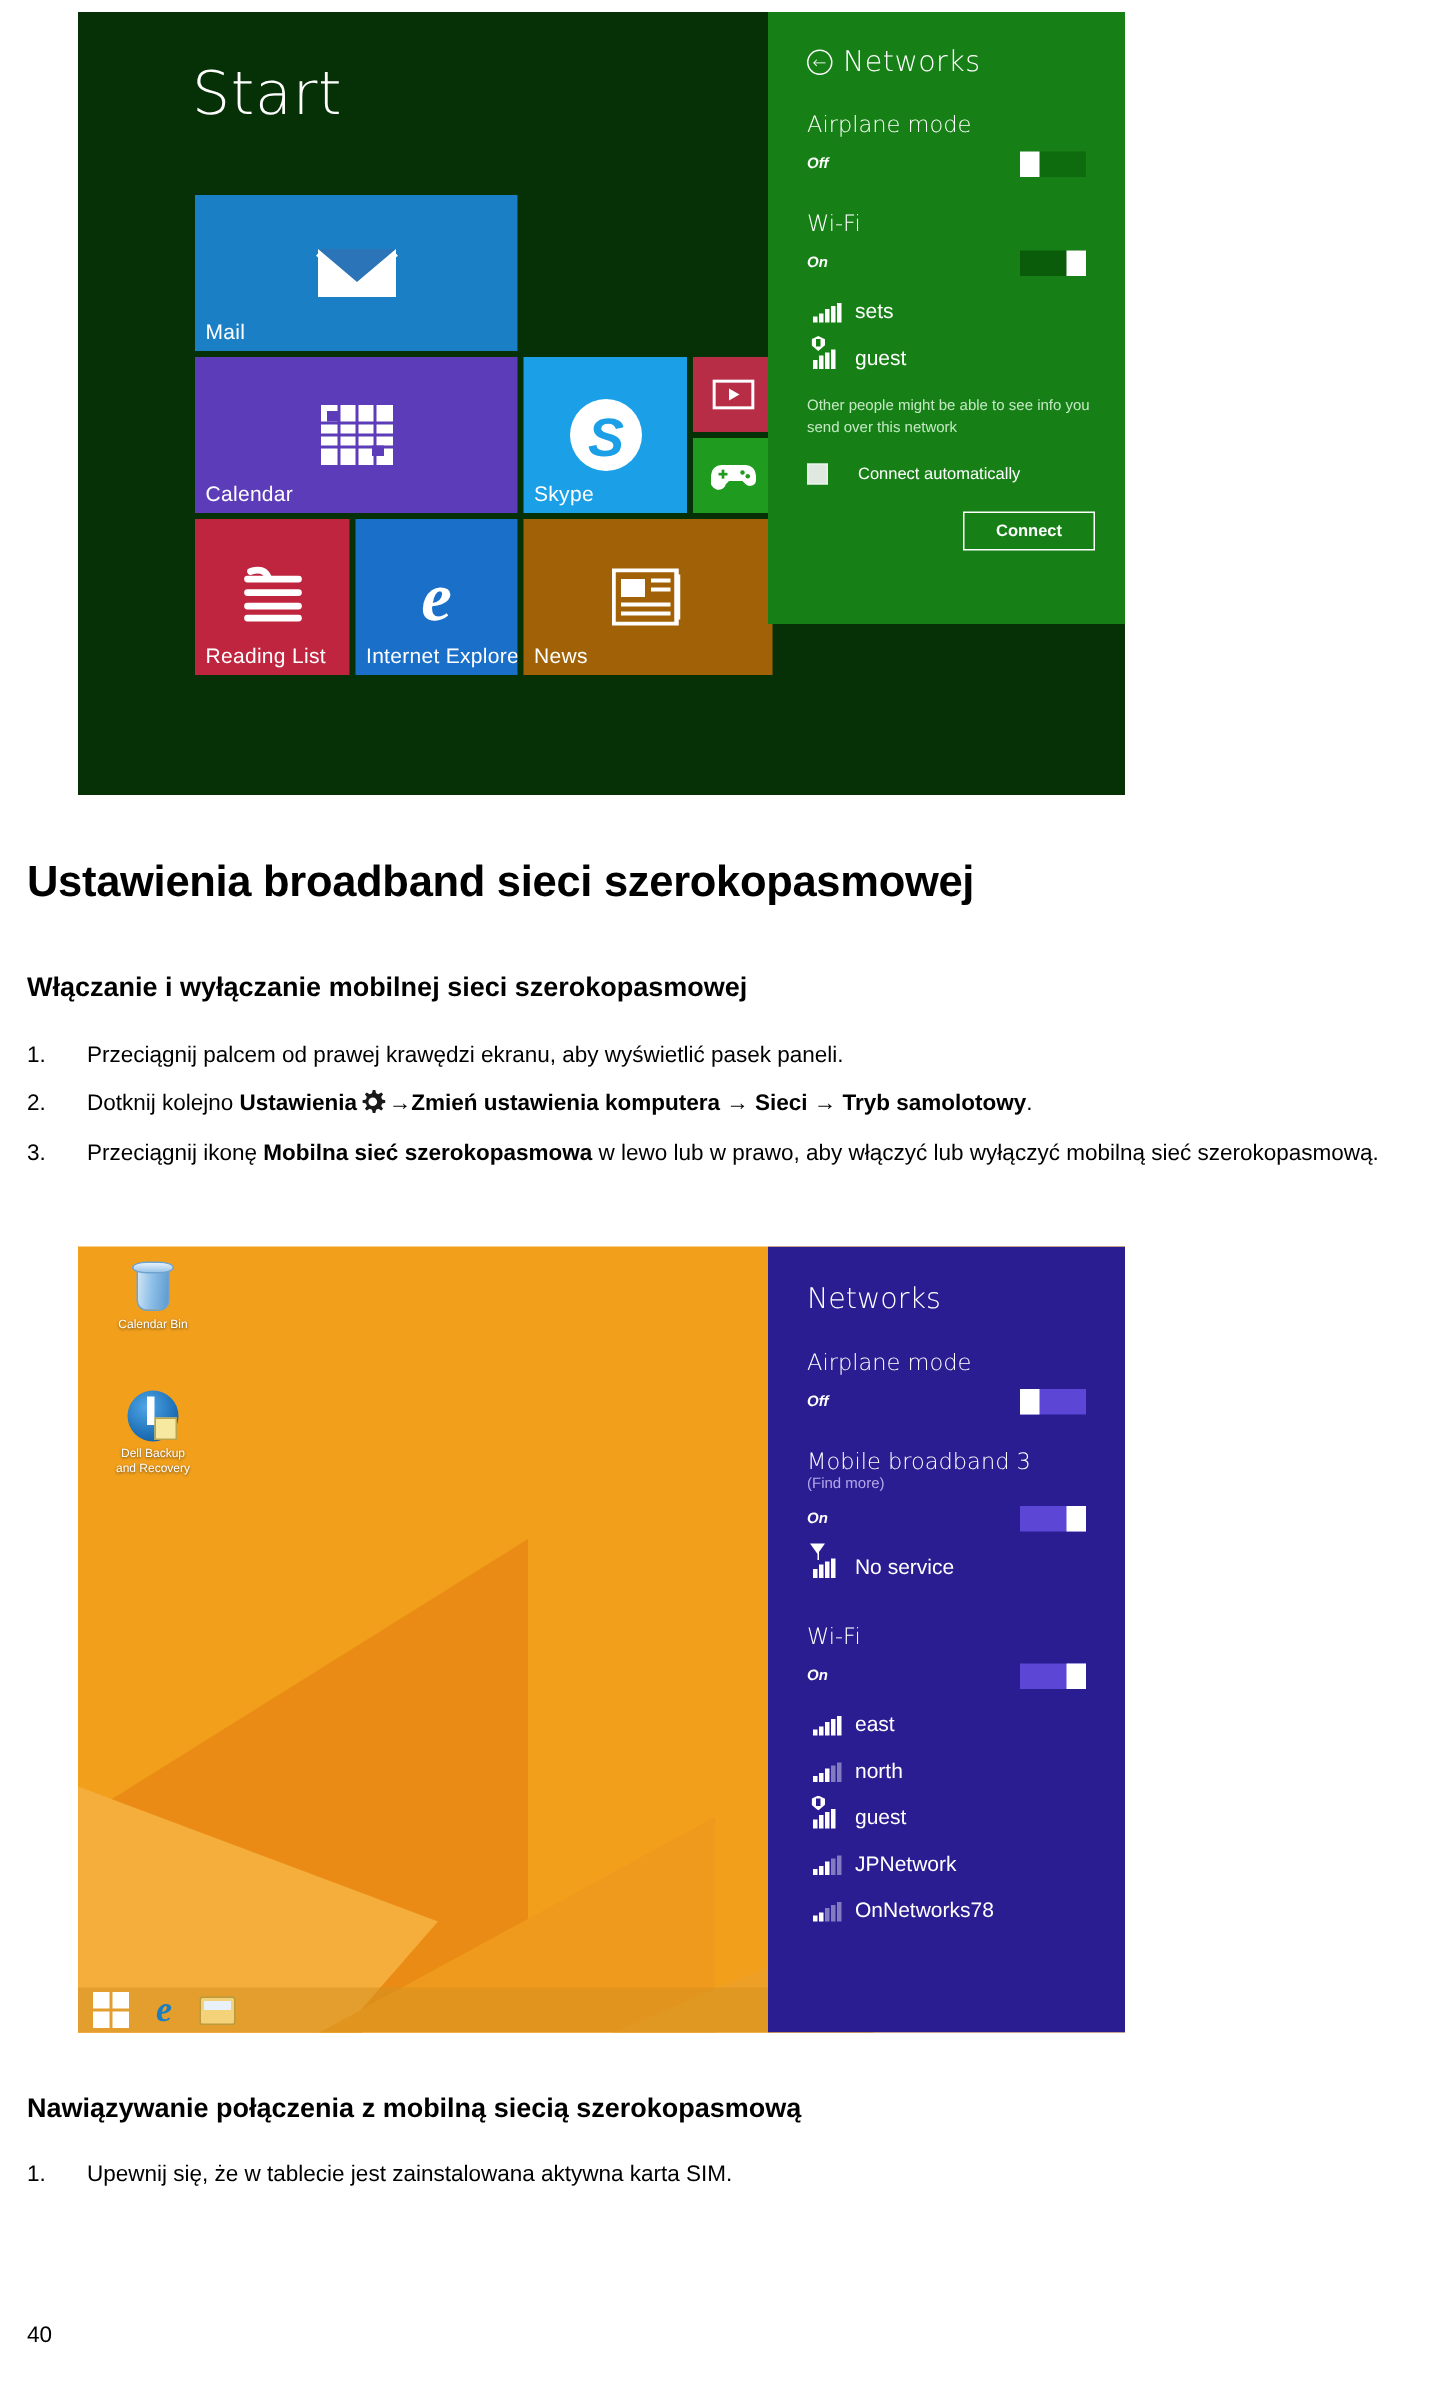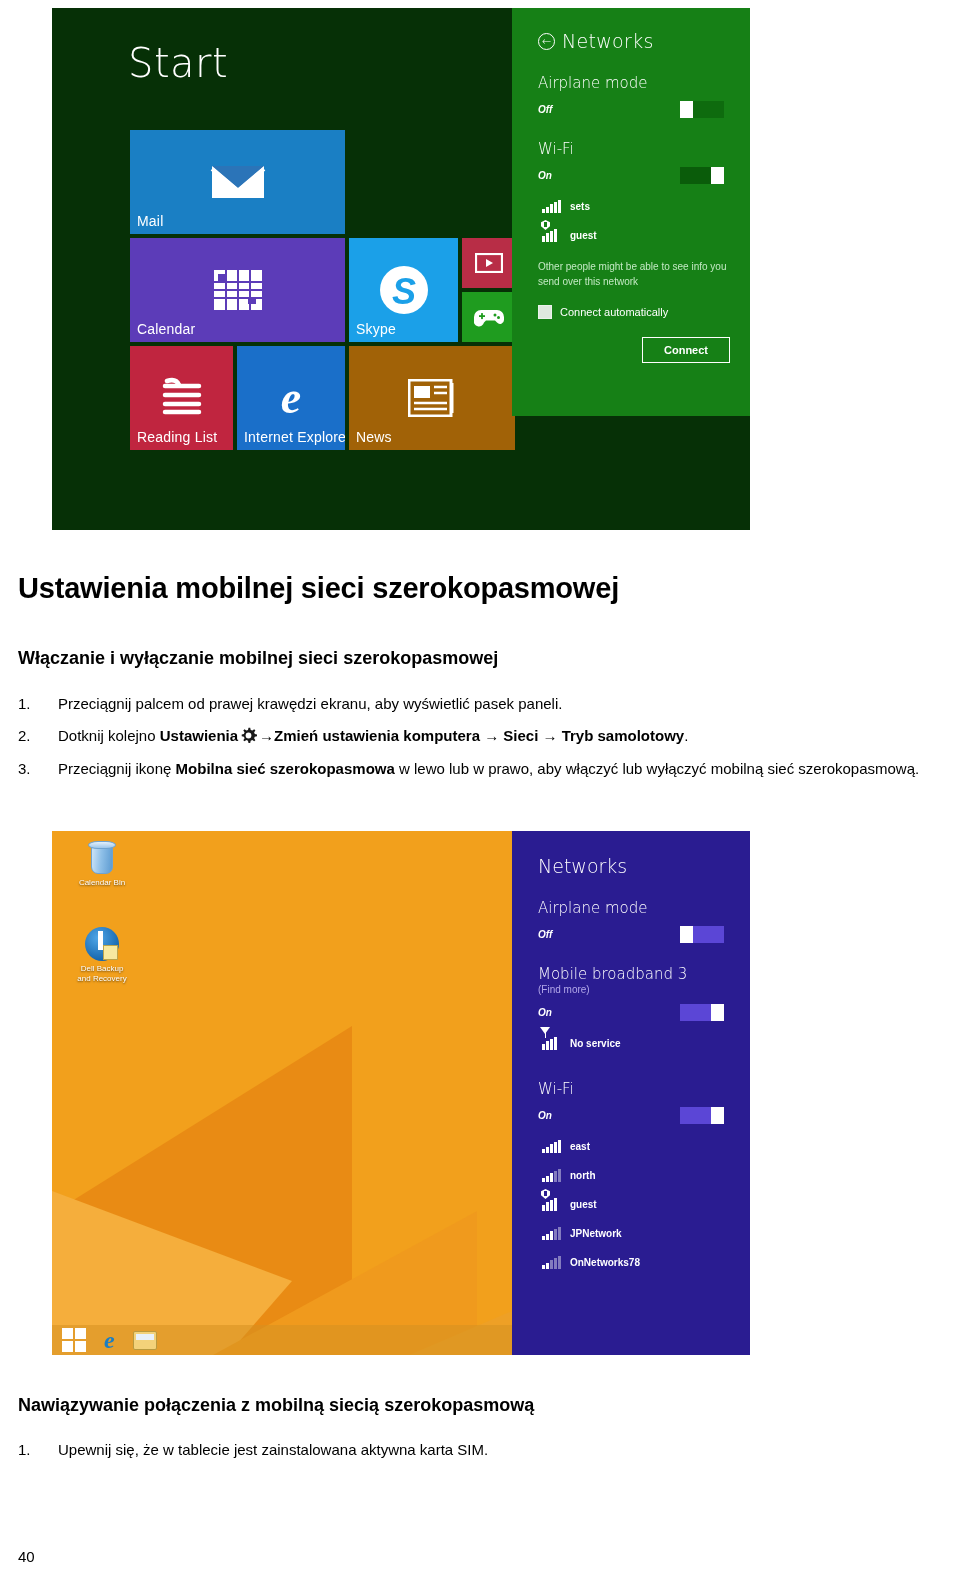--- a/index.html
+++ b/index.html
@@ -82,21 +82,21 @@
   .tgl.off .track { background:#0e6b0e; }
   .tgl.off .knob  { left:0; }
   .tgl.on  .track { background:#0a5c0a; }
   .tgl.on  .knob  { right:0; }
   .tgl.off-p .track { background:#5b46d6; }
   .tgl.off-p .knob  { left:0; }
   .tgl.on-p  .track { background:#5b46d6; }
   .tgl.on-p  .knob  { right:0; }
 
   .net-row { display:flex; align-items:flex-end; gap:9px; margin-top:16px; padding-left:4px; }
-  .net-name { font-size:10px; line-height:1; padding-bottom:1px;font-weight:bold; }
+  .net-name { font-size:14px; line-height:1; padding-bottom:1px; }
   .bars { display:flex; align-items:flex-end; gap:1.5px; height:13px; position:relative; }
   .bars i { display:block; width:2.6px; background:#ffffff; }
   .bars i:nth-child(1){height:4px;} .bars i:nth-child(2){height:6.5px;}
   .bars i:nth-child(3){height:9px;} .bars i:nth-child(4){height:11px;}
   .bars i:nth-child(5){height:13px;}
   .bars i.dim { background: rgba(255,255,255,.42); }
   .shield {
     position:absolute; left:-1px; top:-9px; width:9px; height:10px; background:#fff;
     clip-path: polygon(50% 0, 100% 22%, 100% 62%, 50% 100%, 0 62%, 0 22%);
   }
@@ -110,21 +110,21 @@
   }
   .wifi-ant::before{
     content:""; position:absolute; left:0; top:0; width:0;height:0;
     border-left:5.5px solid transparent;border-right:5.5px solid transparent;
     border-top:7px solid #fff;
   }
   .wifi-ant::after{
     content:""; position:absolute; left:4.6px; top:5px; width:1.8px;height:6px;background:#fff;
   }
   .hint { font-size:10px; color:#c3e9c3; margin-top:18px; line-height:1.45; }
-  .cbrow { display:flex; align-items:center; gap:8px; margin-top:16px; }
+  .cbrow { display:flex; align-items:center; gap:20px; margin-top:16px; }
   .cbox { width:14px; height:14px; background:#dfe9df; border:1px solid #eaf3ea; }
   .cbrow span { font-size:11px; }
   .connbtn {
     margin-top:18px; margin-left:auto; width:88px; height:26px;
     border:1.4px solid #fff; display:flex; align-items:center; justify-content:center;
     font-size:11px; font-weight:bold;
   }
   .btnwrap { display:flex; }
 
   
@@ -378,21 +378,21 @@
         <span class="cbox"></span>
         <span>Connect automatically</span>
       </div>
 
       <div class="btnwrap">
         <div class="connbtn">Connect</div>
       </div>
     </div>
   </div>
 
-  <div class="doc-h1">Ustawienia mobilnej sieci szerokopasmowej</div>
+  <div class="doc-h1">Ustawienia broadband sieci szerokopasmowej</div>
   <div class="doc-h2">Włączanie i wyłączanie mobilnej sieci szerokopasmowej</div>
 
   <div class="steps">
     <div class="step">
       <span class="num">1.</span>
       <span class="txt">Przeciągnij palcem od prawej krawędzi ekranu, aby wyświetlić pasek paneli.</span>
     </div>
 
     <div class="step">
       <span class="num">2.</span>

